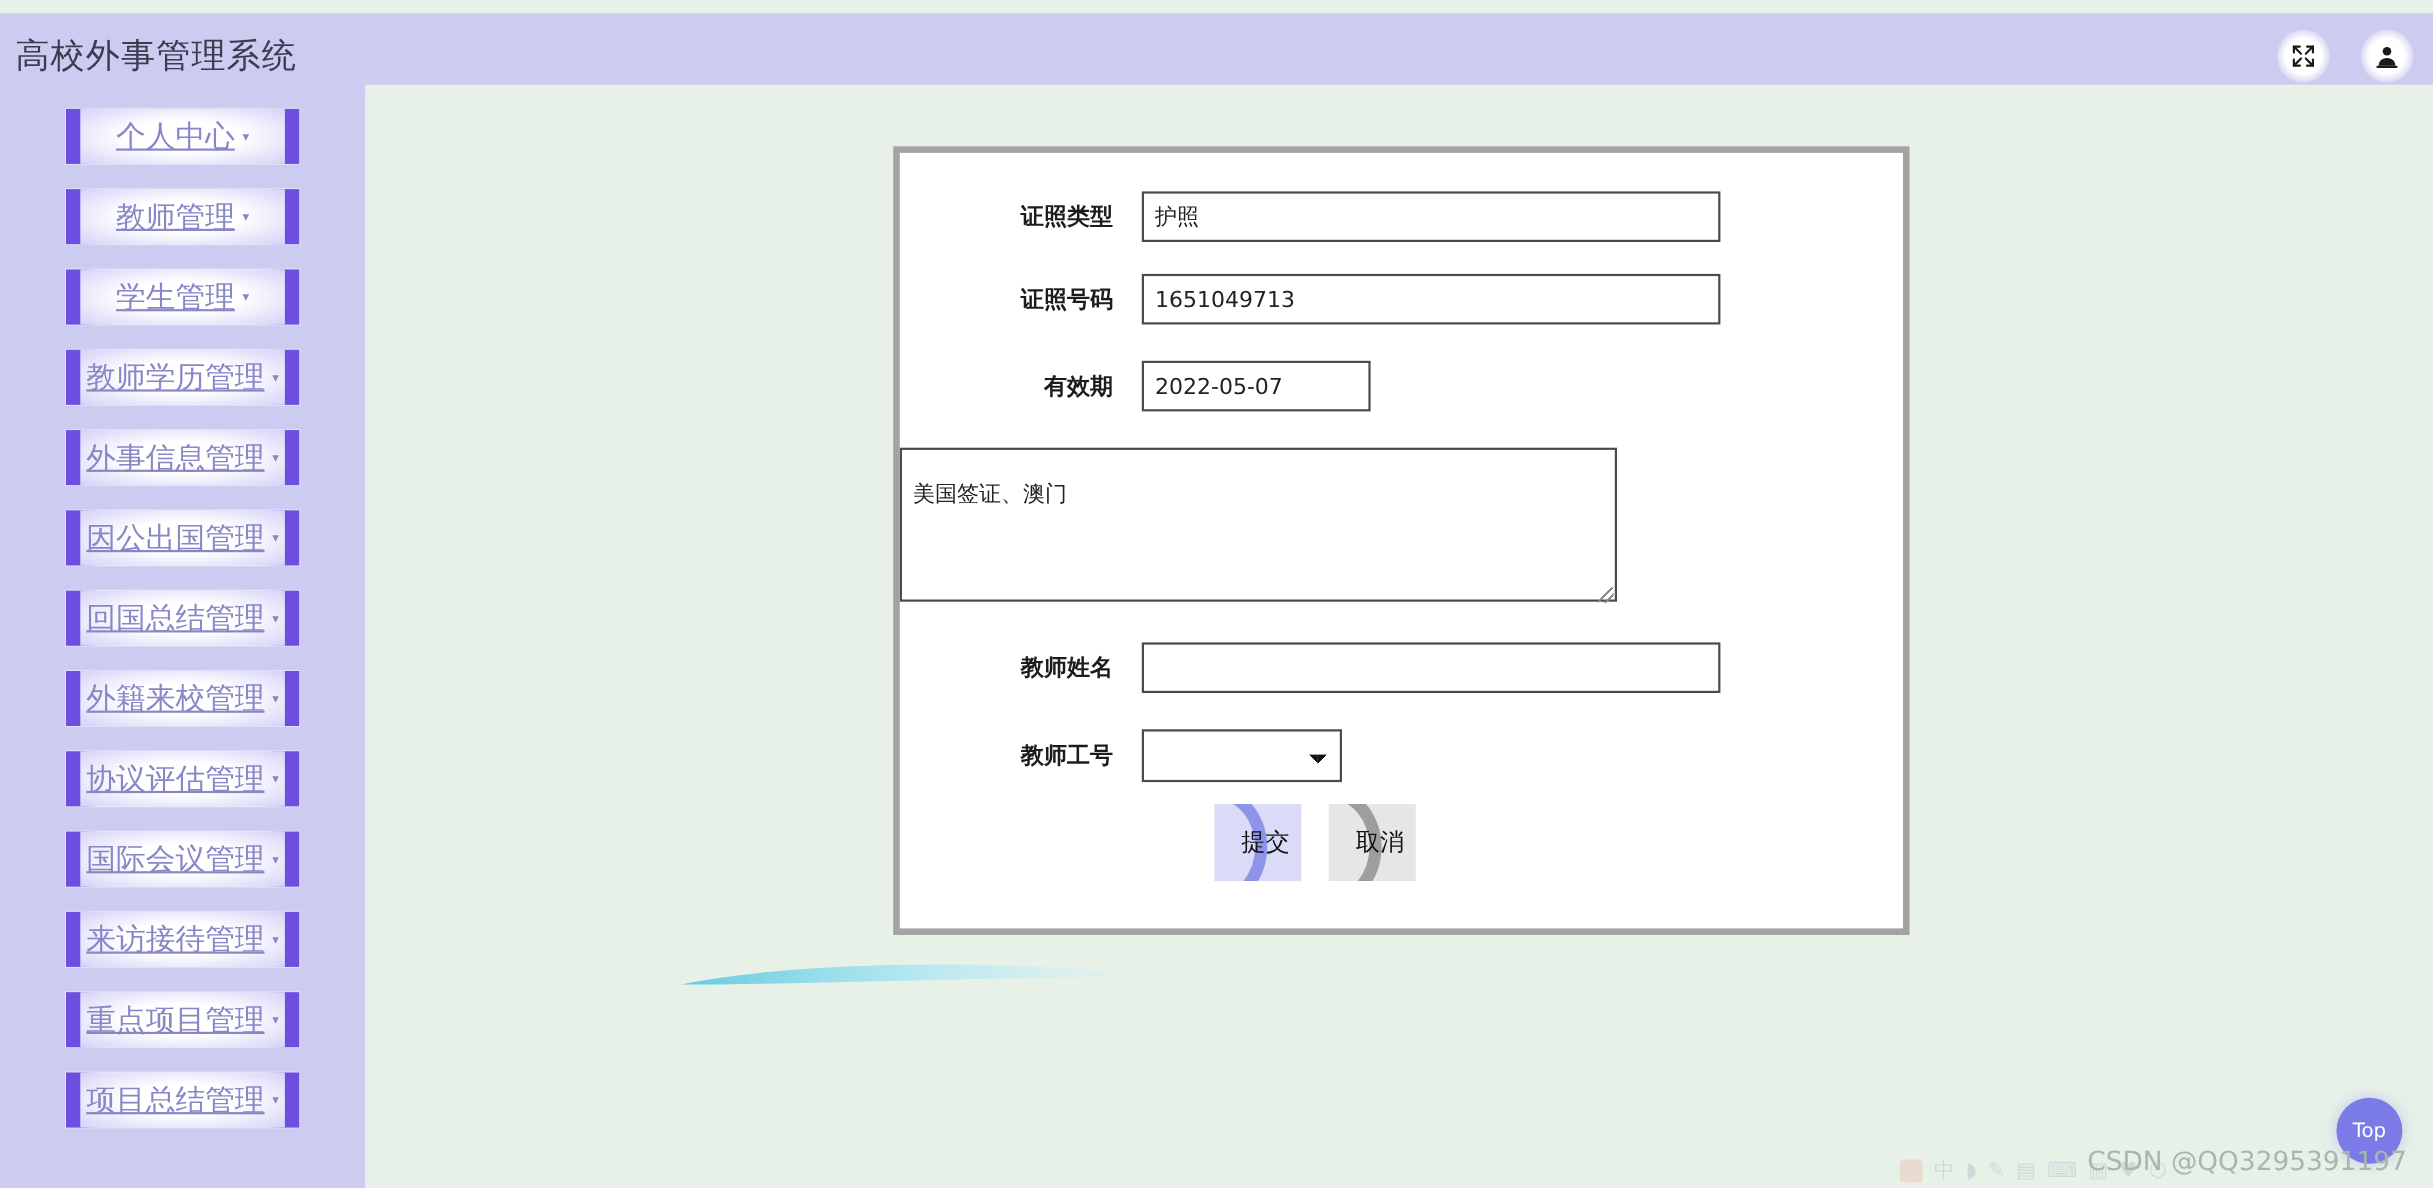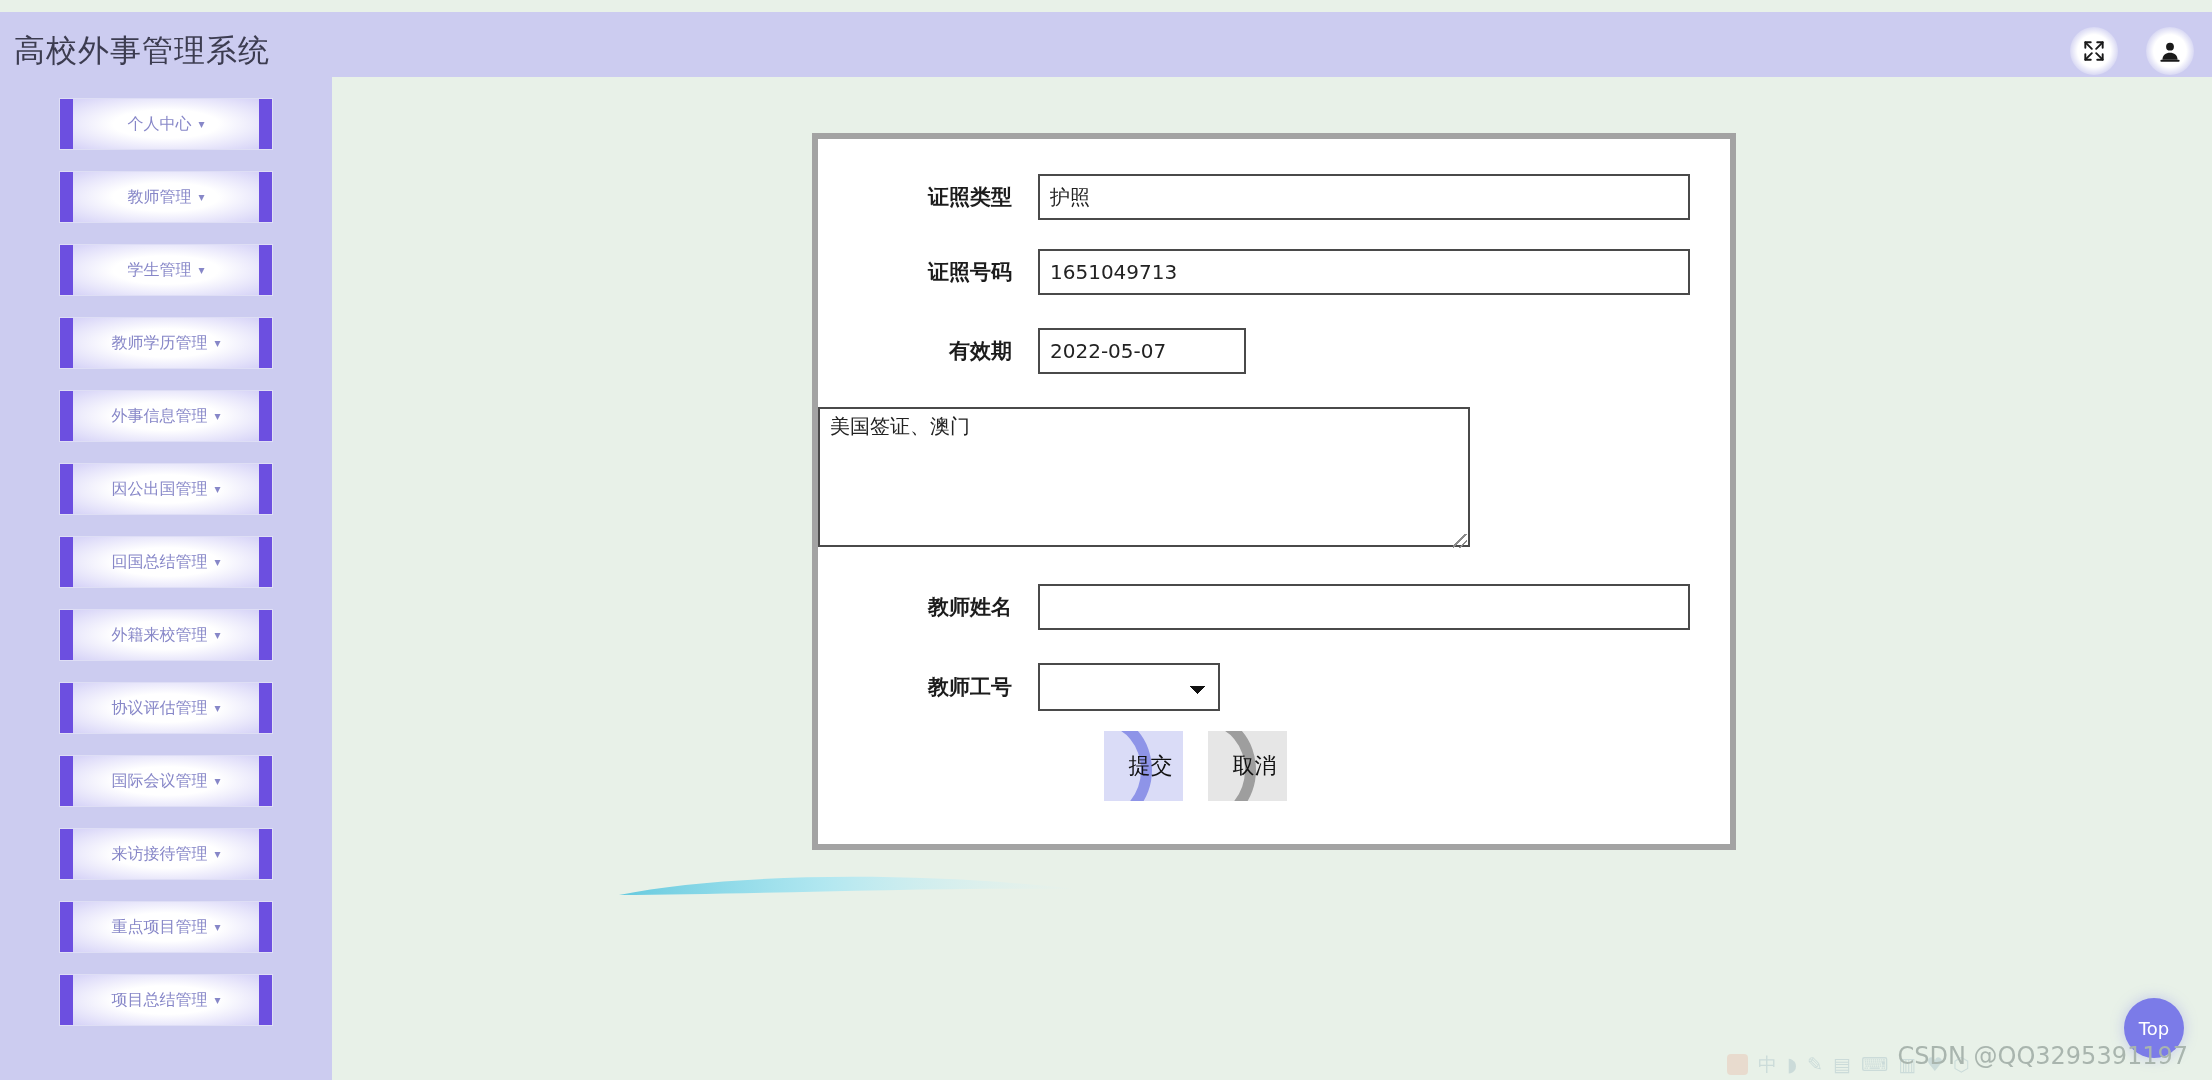--- a/index.html
+++ b/index.html
@@ -72,23 +72,24 @@
     box-shadow: 0 0 0 1px rgba(255,255,255,0.35);
   }
   .menu-item::before {
     content: "";
     position: absolute; left: 13px; right: 13px; top: 0; bottom: 0;
     background: radial-gradient(ellipse at center, #ffffff 40%, #d5d2f7 100%);
   }
   .menu-item-first { margin-top: 22px; }
   .menu-label {
     position: relative; z-index: 2;
-    font-size: 16px;
+    font-size: 27px;
     color: #8787c8;
     white-space: nowrap;
+    text-decoration: underline;
   }
   .menu-caret {
     position: relative; z-index: 2;
     margin-left: 7px;
     font-size: 12px;
     color: #8787c8;
     line-height: 1;
   }
 
   
@@ -115,25 +116,25 @@
   }
   .ctl {
     font-family: "DejaVu Sans", "Liberation Sans", sans-serif;
     font-size: 20px;
     color: #222;
     border: 2px solid #4a4a4a;
     background: #fff;
     padding: 0 10px;
     outline: none;
   }
-  .ctl-wide { width: 652px; height: 46px; }
+  .ctl-wide { width: 526px; height: 46px; }
   .ctl-date { width: 208px; height: 46px; }
   .ctl-area {
     width: 652px; height: 140px;
-    padding: 2px 10px;
+    padding: 24px 10px;
     line-height: 1.5;
     resize: none;
   }
   .ctl-select {
     width: 182px; height: 48px;
     -webkit-appearance: none; appearance: none;
     padding-right: 28px;
     background-image:
       linear-gradient(45deg, transparent 50%, #111 50%),
       linear-gradient(135deg, #111 50%, transparent 50%);

